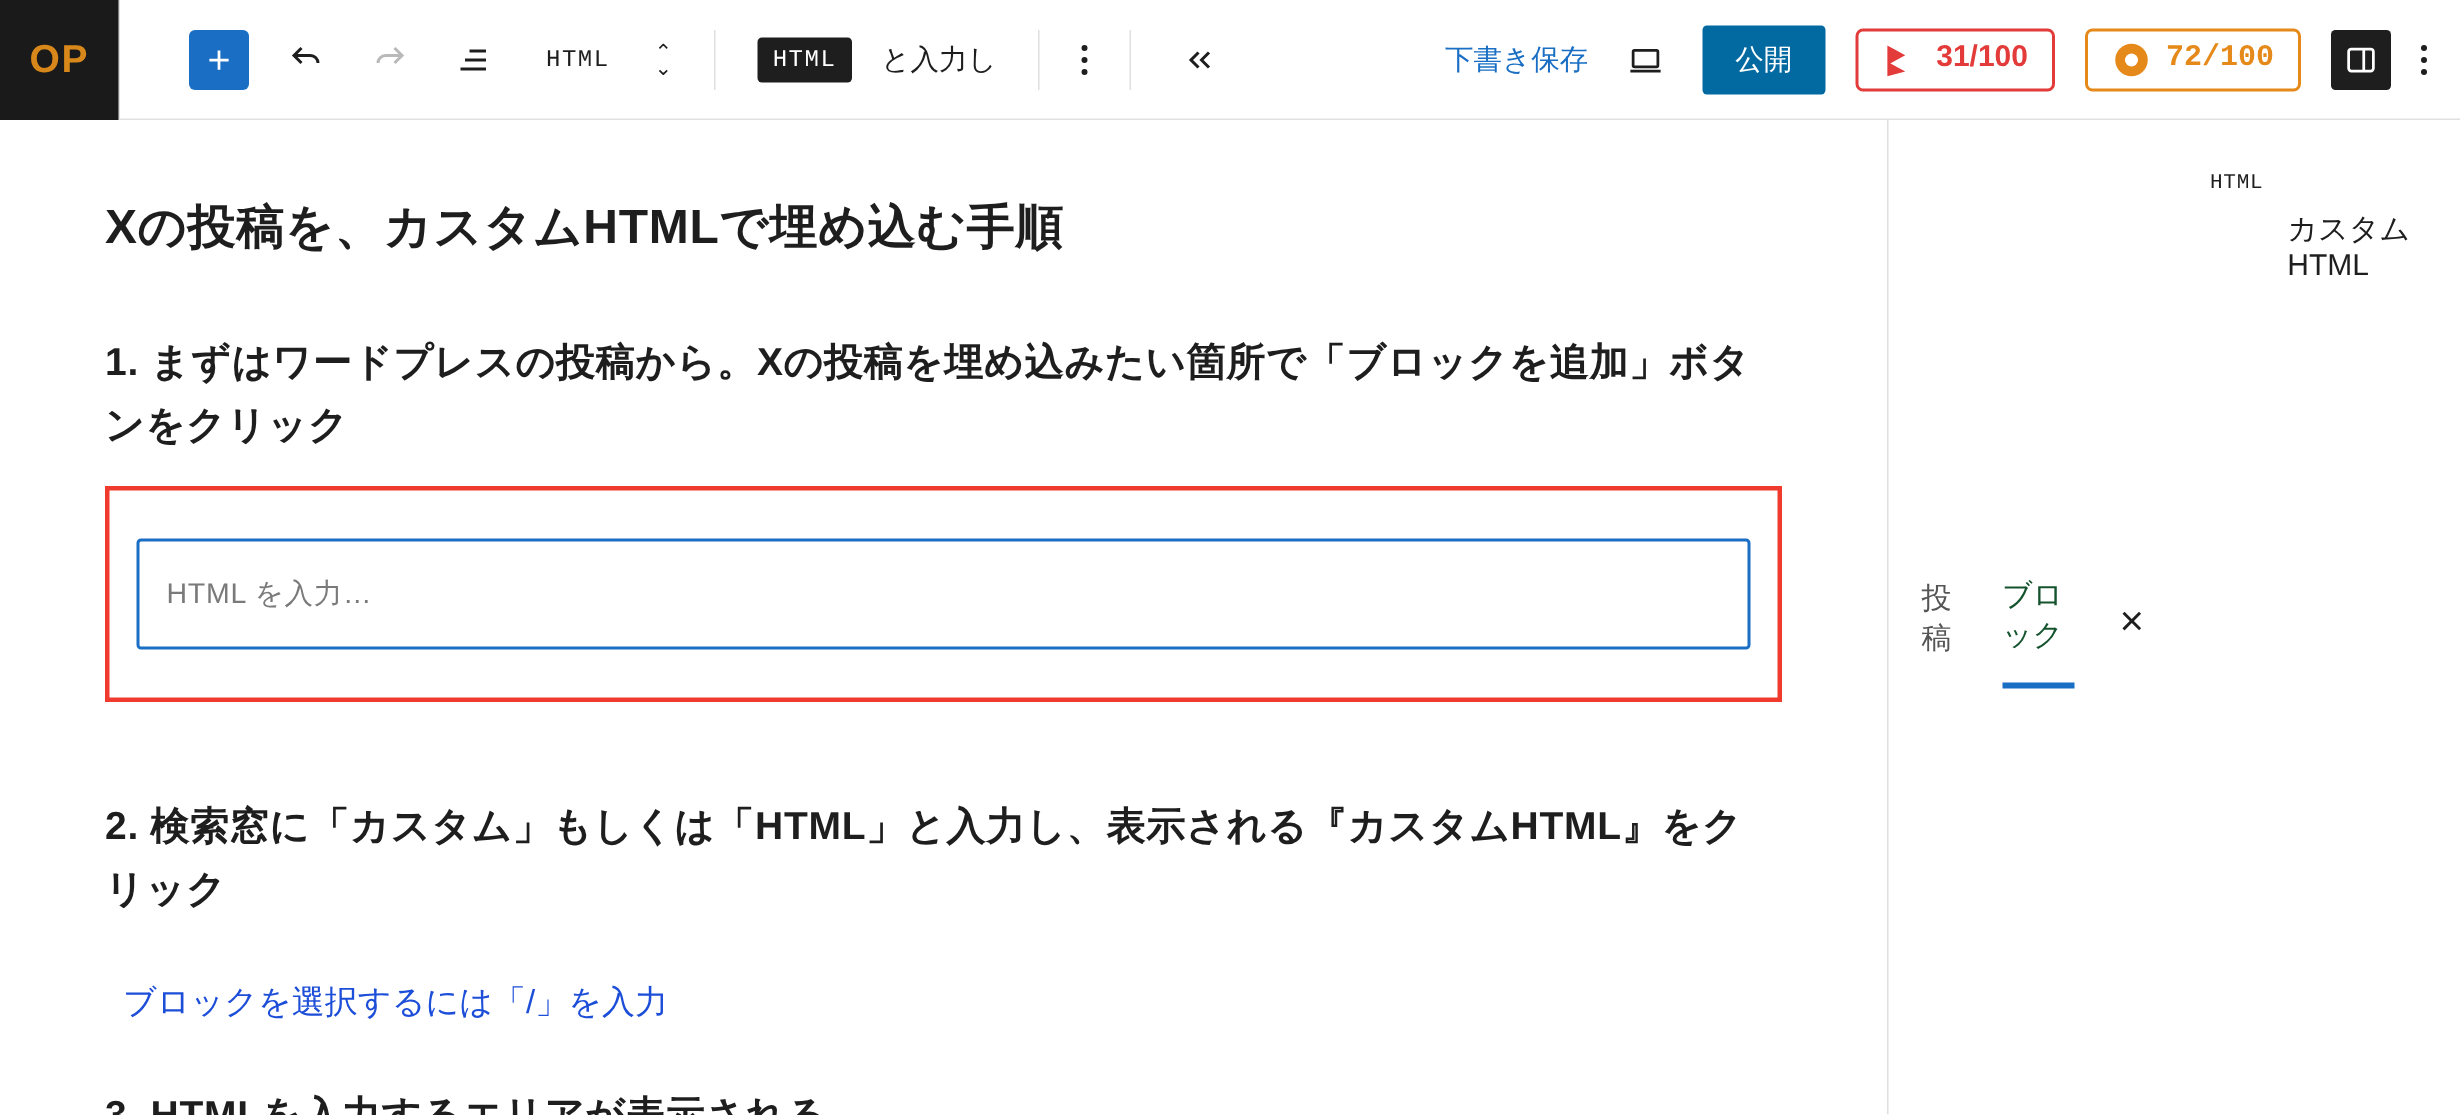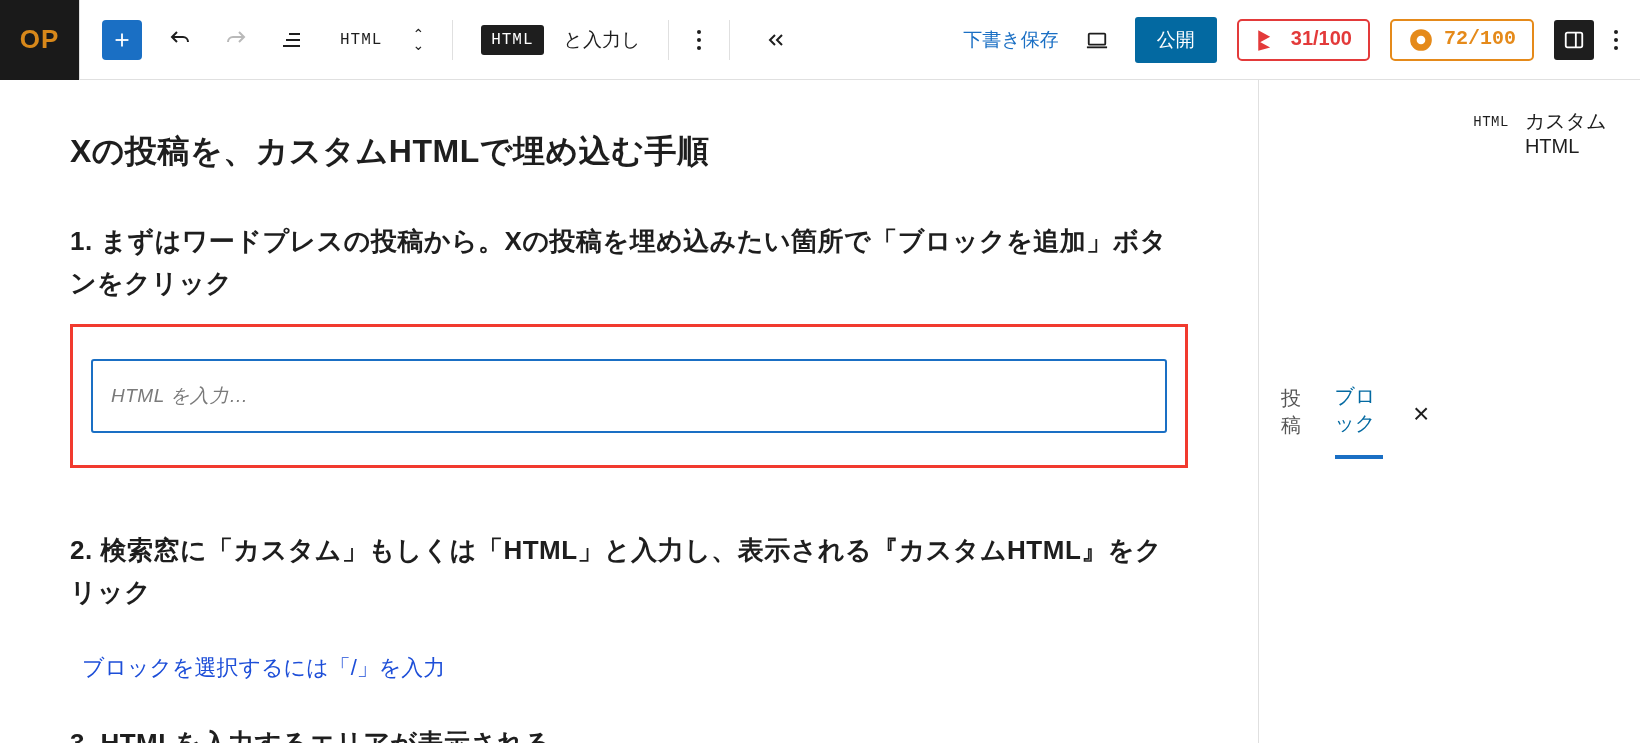--- a/index.html
+++ b/index.html
@@ -1,19 +1,19 @@
 <!DOCTYPE html>
 <html><head>
 <meta charset="utf-8">
 <style>
 * { margin: 0; padding: 0; box-sizing: border-box; }
 body { font-family: -apple-system, BlinkMacSystemFont, "Segoe UI", "Hiragino Sans", "Hiragino Kaku Gothic ProN", Meiryo, sans-serif; background: #fff; color: #1e1e1e; width: 1640px; height: 743px; overflow: hidden; }
 
 
-.topbar { display: flex; align-items: center; height: 80px; border-bottom: 1px solid #e0e0e0; }
+.topbar { display: flex; align-items: center; height: 80px; border-bottom: 1px solid #e0e0e0; gap: 24px; }
 .logo-box { width: 80px; height: 80px; background: #1a1a1a; display: flex; align-items: center; justify-content: center; flex-shrink: 0; border-right: 1px solid #e0e0e0; }
 .logo-text { font-weight: 700; font-size: 26px; color: #d8881a; letter-spacing: 1px; }
 
 .toolbar-left { display: flex; align-items: center; gap: 20px; padding-left: 22px; }
 .add-btn { width: 40px; height: 40px; background: #1a6fc4; border-radius: 4px; display: flex; align-items: center; justify-content: center; color: #fff; font-size: 26px; cursor: pointer; }
 .icon-btn { width: 36px; height: 36px; display: flex; align-items: center; justify-content: center; color: #1e1e1e; cursor: pointer; }
 .icon-btn.disabled { color: #b9b9b9; }
 .icon-btn svg { width: 24px; height: 24px; }
 
 .block-type-group { display: flex; align-items: center; gap: 8px; padding-left: 10px; }
@@ -44,37 +44,37 @@
 .sidebar-toggle { width:40px; height:40px; background:#1e1e1e; border-radius:3px; display:flex; align-items:center; justify-content:center; cursor:pointer; }
 .sidebar-toggle svg { width:22px; height:22px; color:#fff; }
 
 
 .main { display:flex; height: calc(743px - 80px); }
 .editor { flex:1; padding: 50px 70px 0 70px; overflow:auto; }
 .editor h2 { font-size: 32px; font-weight:700; margin-bottom: 47px; letter-spacing: 0.5px; }
 .editor h3 { font-size: 26px; font-weight:700; margin-bottom: 16px; line-height:1.6; letter-spacing:0.5px; }
 
 .red-frame { border:3px solid #f13a2e; padding:32px 18px; margin: 20px 0 62px 0; }
-.html-input-box { border:2px solid #1a6fc4; border-radius:3px; padding: 22px 18px; font-style: italic; }
+.html-input-box { border:2px solid #1a6fc4; border-radius:3px; padding: 22px 18px; }
 .html-placeholder { color:#7a7a7a; font-size:19px; letter-spacing:0.5px; }
 
 .hint-text { color:#1d4ed8; font-size:22px; margin: 40px 12px; }
 .step3 { font-size:26px; font-weight:700; margin-top:40px; }
 
 
 .sidebar { width: 382px; border-left:1px solid #e0e0e0; display:flex; }
 .side-tabs { display:flex; align-items:center; padding: 18px 22px 0 22px; gap: 30px; }
 .side-tab { font-size:20px; color:#555; padding-bottom:18px; cursor:pointer; }
-.side-tab.active { color:#0369a1; border-bottom:4px solid #1a6fc4; }
+.side-tab.active { color:#14532d; border-bottom:4px solid #1a6fc4; }
 .side-close { margin-left:auto; font-size:28px; color:#1e1e1e; cursor:pointer; padding-bottom:14px; }
 .side-divider { border-bottom:1px solid #e0e0e0; }
 
 .block-info { display:flex; gap:16px; padding: 28px 22px; }
 .block-info-icon { font-family:"Courier New",monospace; font-size:14px; color:#1e1e1e; padding-top:6px; letter-spacing:0.5px; }
-.block-info-text h4 { font-size:20px; font-weight:500; margin-bottom:10px; }
+.block-info-text h4 { font-size:20px; font-weight:500; margin-bottom:10px;margin-top:31px; }
 .block-info-text p { font-size:18px; color:#1e1e1e; line-height:1.7; }
 </style>
 </head>
 <body>
 
 <div class="topbar">
   <div class="logo-box">
     <span class="logo-text">OP</span>
   </div>
 

